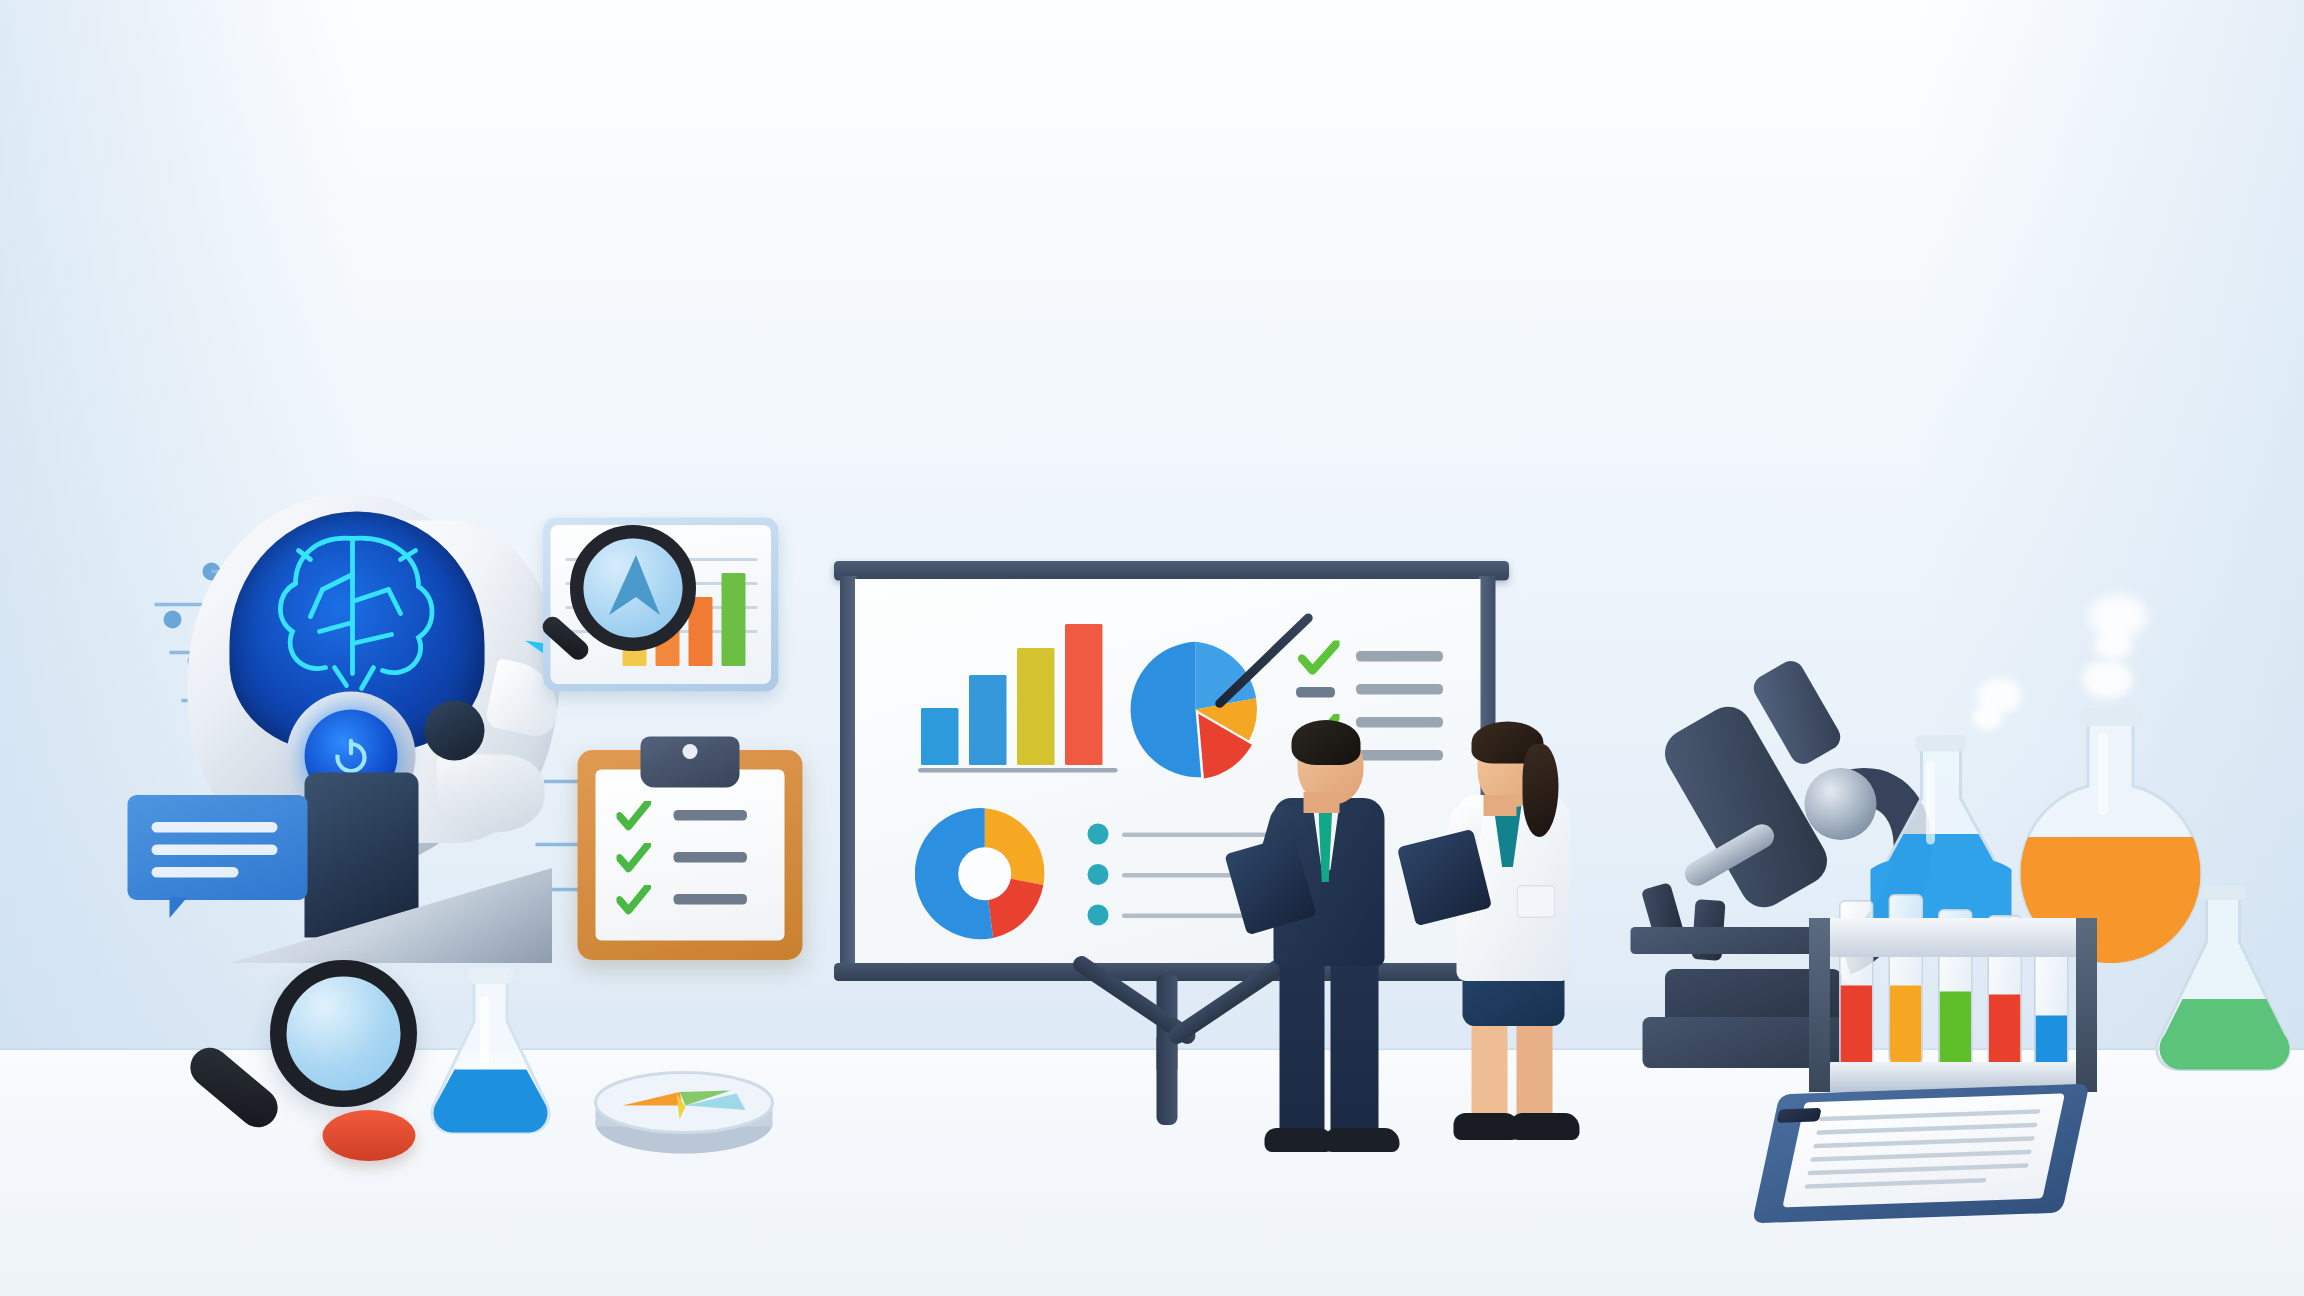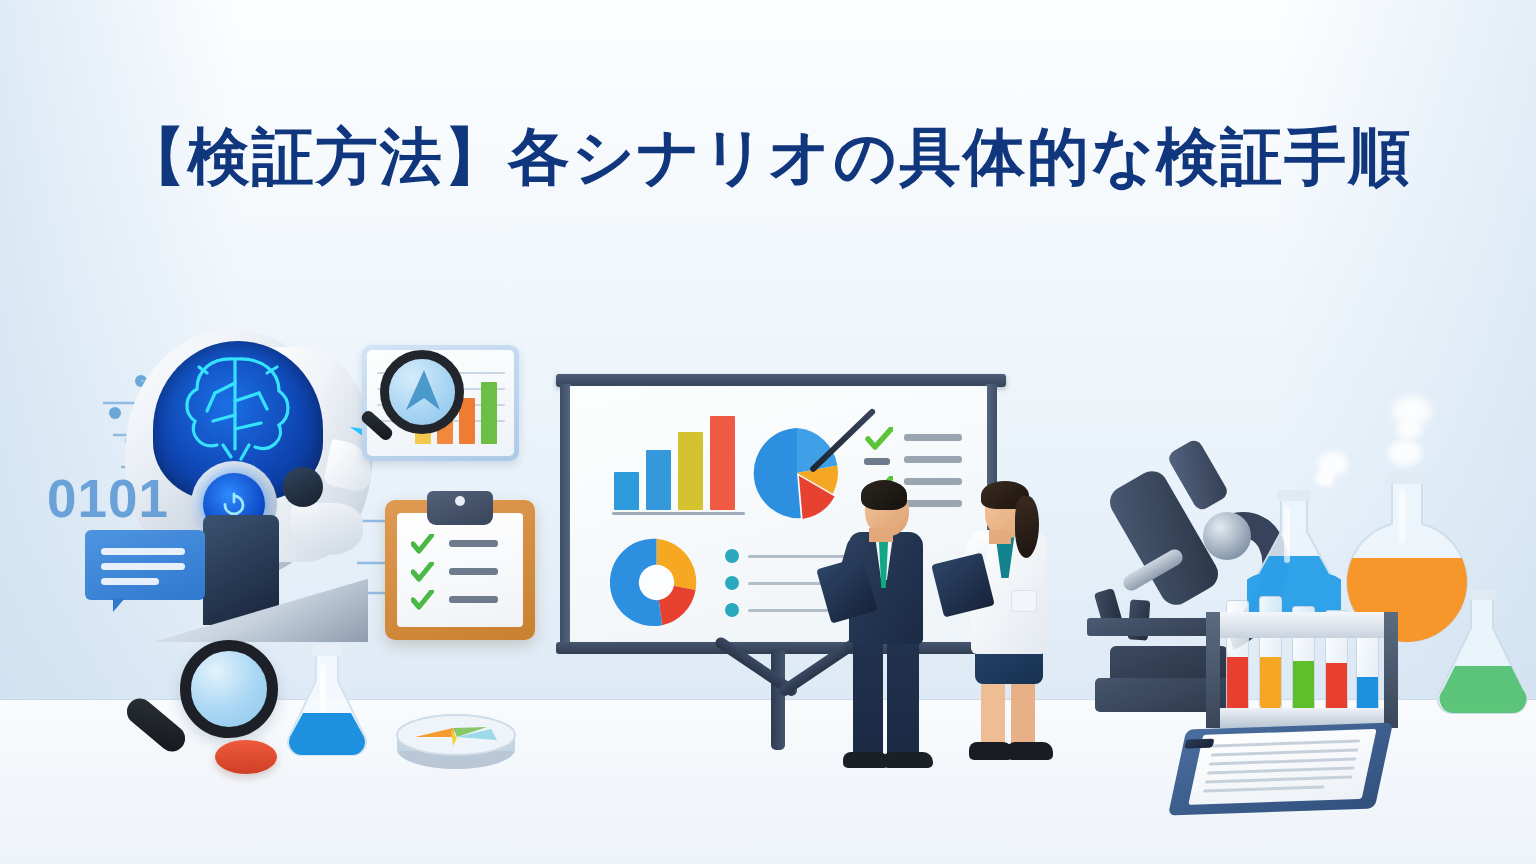--- a/index.html
+++ b/index.html
@@ -192,21 +192,20 @@
 </head>
 <body>
 
 <div id="stage">
 
   <div class="wall"></div>
   <div class="vign-l"></div>
   <div class="vign-r"></div>
   <div class="floor"></div>
 
-  <div class="title">【検証方法】各シナリオの具体的な検証手順</div>
 
   <div class="ai">
     <svg class="circuit" viewBox="0 0 300 330">
       <g stroke="#8fbbe2" stroke-width="2.4" fill="none">
         <path d="M8,78 H52"></path>
           <path d="M18,110 H58"></path>
           <path d="M26,142 H62"></path>
         <path d="M254,196 H300"></path>
           <path d="M262,238 H300"></path>
           <path d="M236,268 H298"></path>
@@ -247,21 +246,20 @@
       <div class="powerdisc">
         <svg width="30" height="30" viewBox="0 0 30 30">
           <circle cx="15" cy="16" r="9" fill="none" stroke="#9ce6ff" stroke-width="2.8" stroke-dasharray="44 18" transform="rotate(-90 15 16)"></circle>
           <rect x="13.6" y="3.5" width="2.8" height="11" rx="1.4" fill="#9ce6ff"></rect>
         </svg>
       </div>
     </div>
     <div class="eye"></div>
     <div class="neck"></div>
     <div class="shoulder"></div>
-    <div class="binary">0101</div>
     <div class="chatbub">
       <span class="chatline" style="top:18px;width:84px"></span>
       <span class="chatline" style="top:33px;width:84px"></span>
       <span class="chatline" style="top:48px;width:58px"></span>
     </div>
   </div>
 
   <div class="panel">
     <div class="panel-inner">
       <span class="pl" style="top:22px;width:128px"></span>

